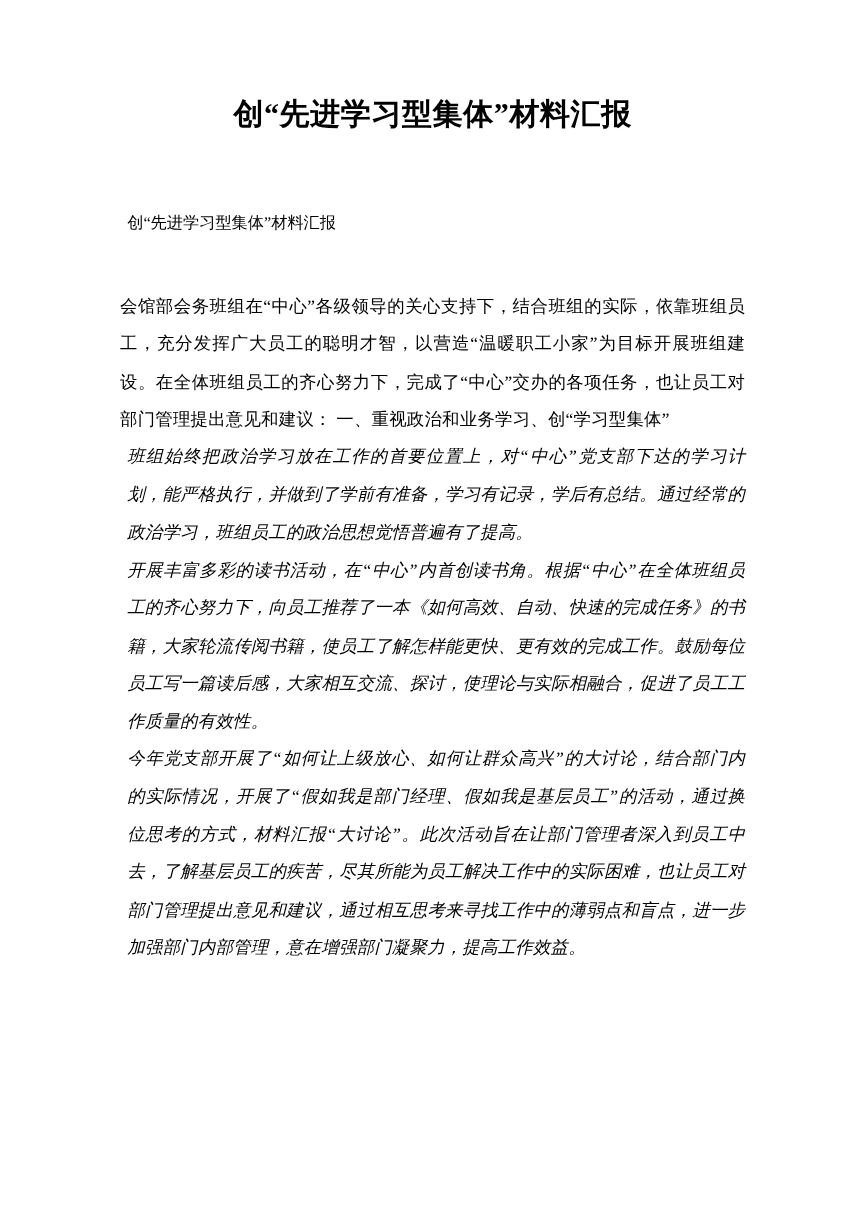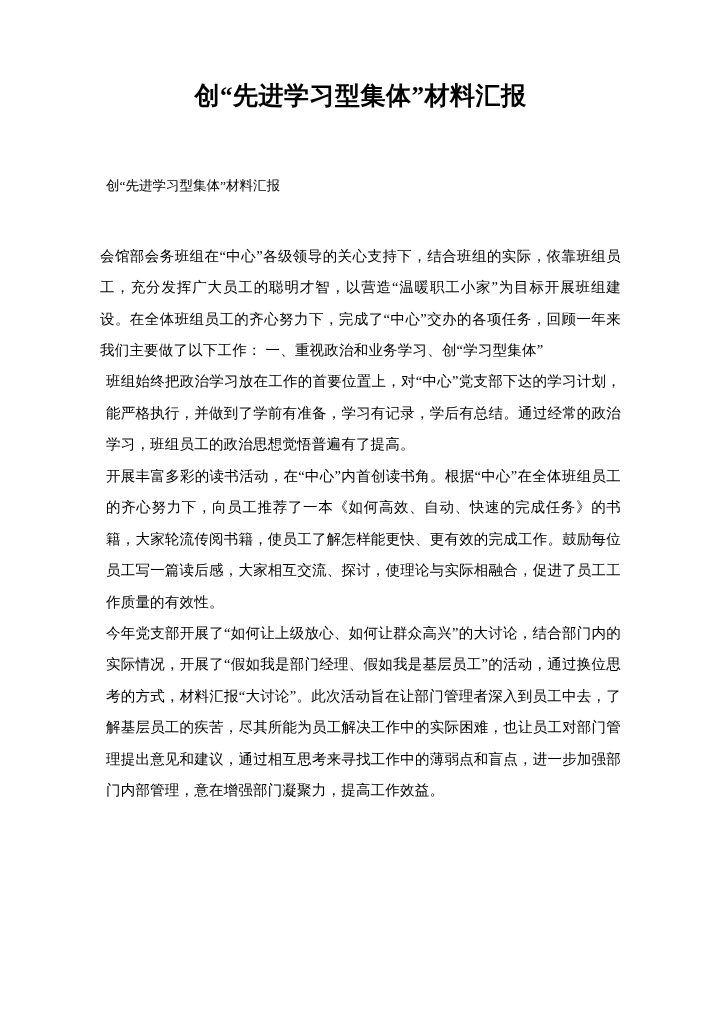--- a/index.html
+++ b/index.html
@@ -48,33 +48,34 @@
     font-size: 14.5px;
     line-height: 2.17;
     margin: 0;
     text-align: justify;
     text-justify: inter-ideograph;
     letter-spacing: 0.2px;
   }
   p.para.indent-sm {
     text-indent: 0;
     padding-left: 6px;
+    font-style: italic;
   }
 </style>
 </head>
 <body>
 
 <div class="page">
   <div class="content">
 
     <h1 class="doc-title">创“先进学习型集体”材料汇报</h1>
 
     <div class="subtitle">创“先进学习型集体”材料汇报</div>
 
     <div class="body-block">
-      <p class="para">会馆部会务班组在“中心”各级领导的关心支持下，结合班组的实际，依靠班组员工，充分发挥广大员工的聪明才智，以营造“温暖职工小家”为目标开展班组建设。在全体班组员工的齐心努力下，完成了“中心”交办的各项任务，回顾一年来我们主要做了以下工作： 一、重视政治和业务学习、创“学习型集体”</p>
+      <p class="para">会馆部会务班组在“中心”各级领导的关心支持下，结合班组的实际，依靠班组员工，充分发挥广大员工的聪明才智，以营造“温暖职工小家”为目标开展班组建设。在全体班组员工的齐心努力下，完成了“中心”交办的各项任务，也让员工对部门管理提出意见和建议： 一、重视政治和业务学习、创“学习型集体”</p>
       <p class="para indent-sm">班组始终把政治学习放在工作的首要位置上，对“中心”党支部下达的学习计划，能严格执行，并做到了学前有准备，学习有记录，学后有总结。通过经常的政治学习，班组员工的政治思想觉悟普遍有了提高。</p>
       <p class="para indent-sm">开展丰富多彩的读书活动，在“中心”内首创读书角。根据“中心”在全体班组员工的齐心努力下，向员工推荐了一本《如何高效、自动、快速的完成任务》的书籍，大家轮流传阅书籍，使员工了解怎样能更快、更有效的完成工作。鼓励每位员工写一篇读后感，大家相互交流、探讨，使理论与实际相融合，促进了员工工作质量的有效性。</p>
       <p class="para indent-sm">今年党支部开展了“如何让上级放心、如何让群众高兴”的大讨论，结合部门内的实际情况，开展了“假如我是部门经理、假如我是基层员工”的活动，通过换位思考的方式，材料汇报“大讨论”。此次活动旨在让部门管理者深入到员工中去，了解基层员工的疾苦，尽其所能为员工解决工作中的实际困难，也让员工对部门管理提出意见和建议，通过相互思考来寻找工作中的薄弱点和盲点，进一步加强部门内部管理，意在增强部门凝聚力，提高工作效益。</p>
     </div>
 
   </div>
 </div>
 
 </body></html>

